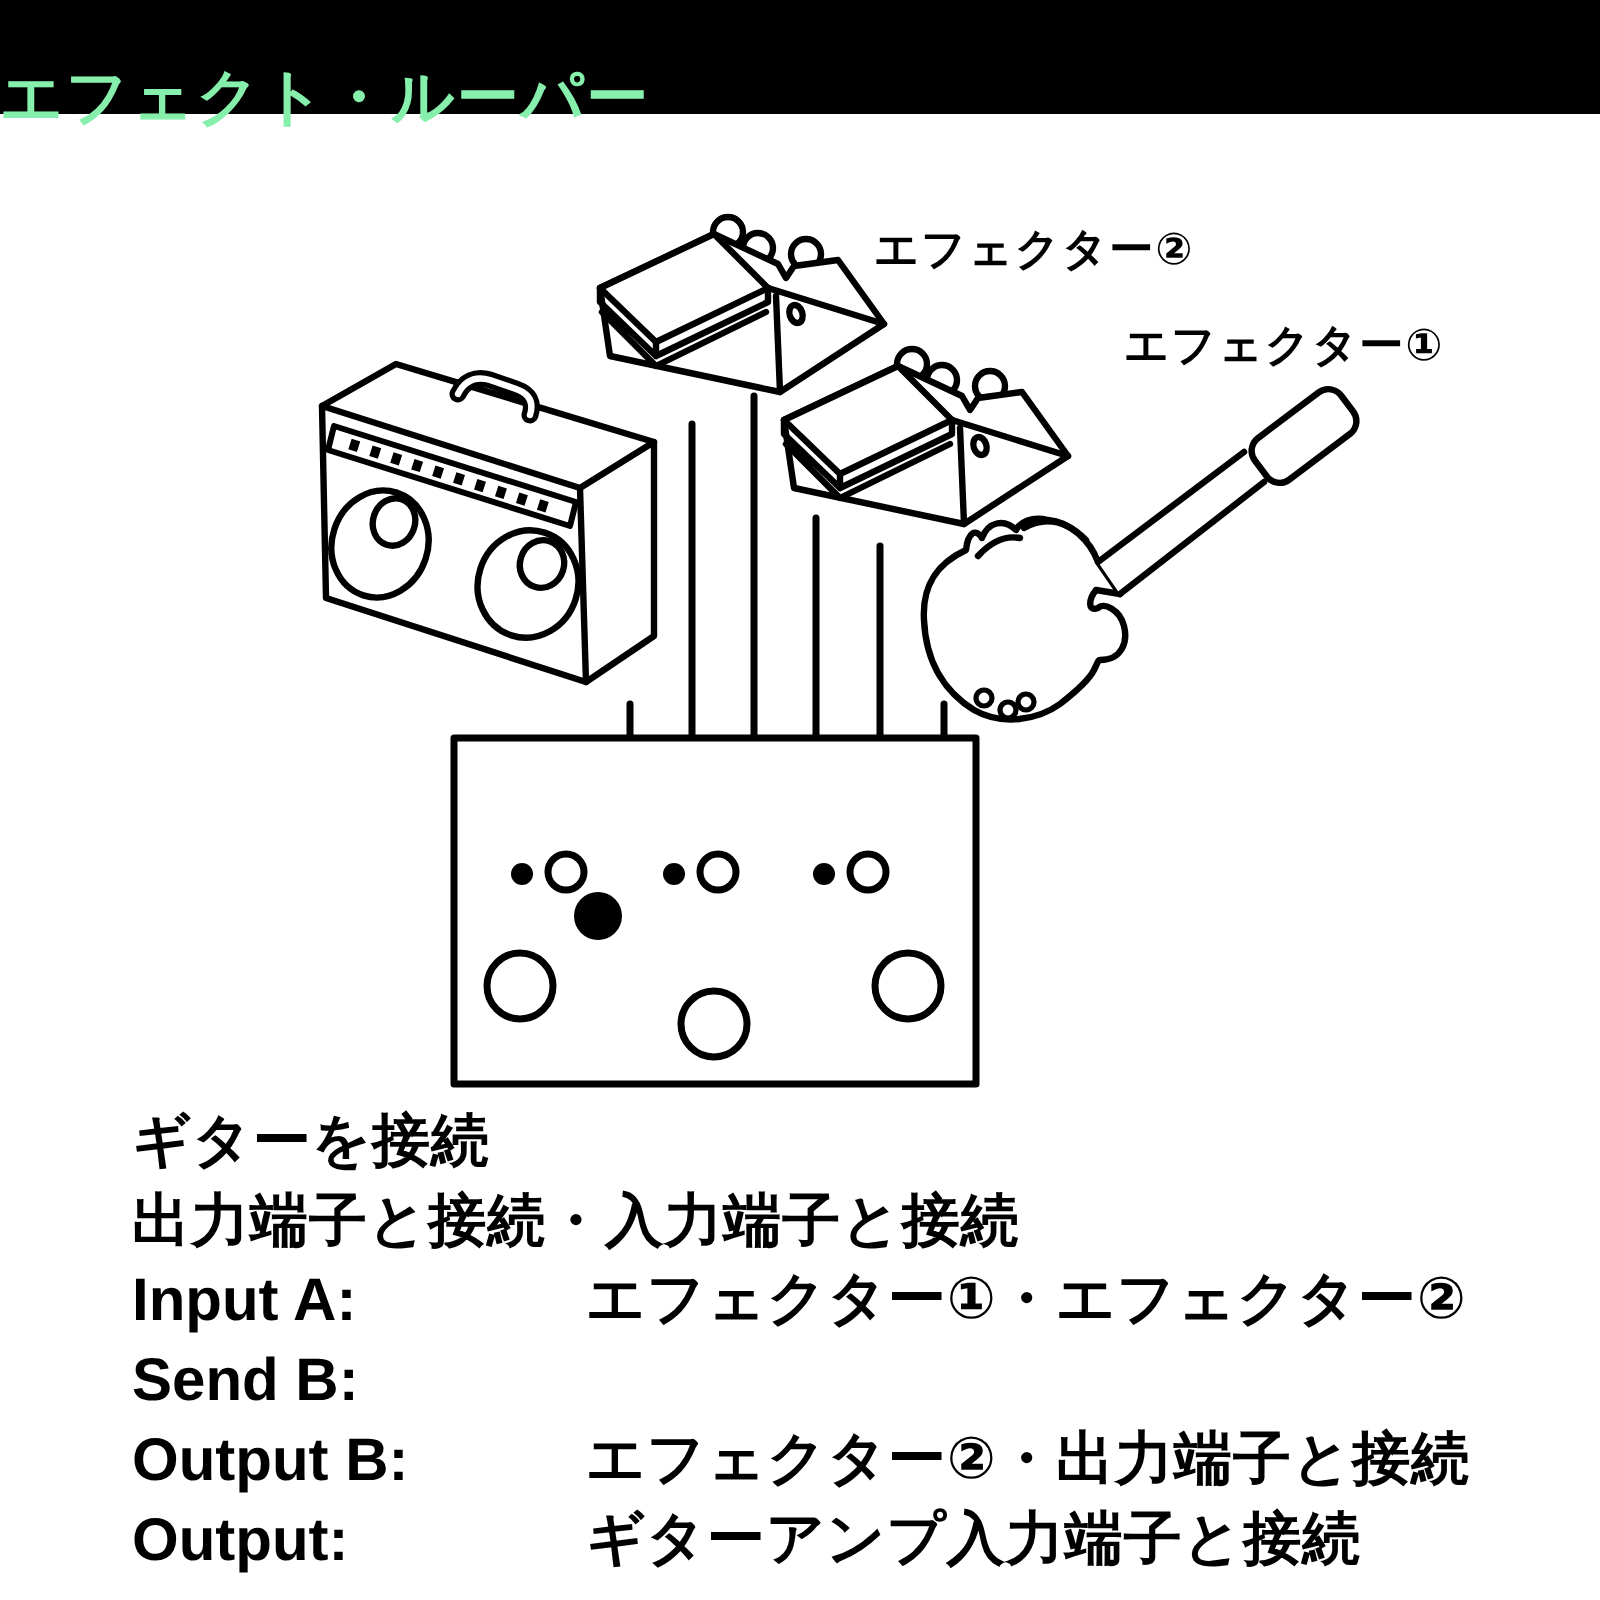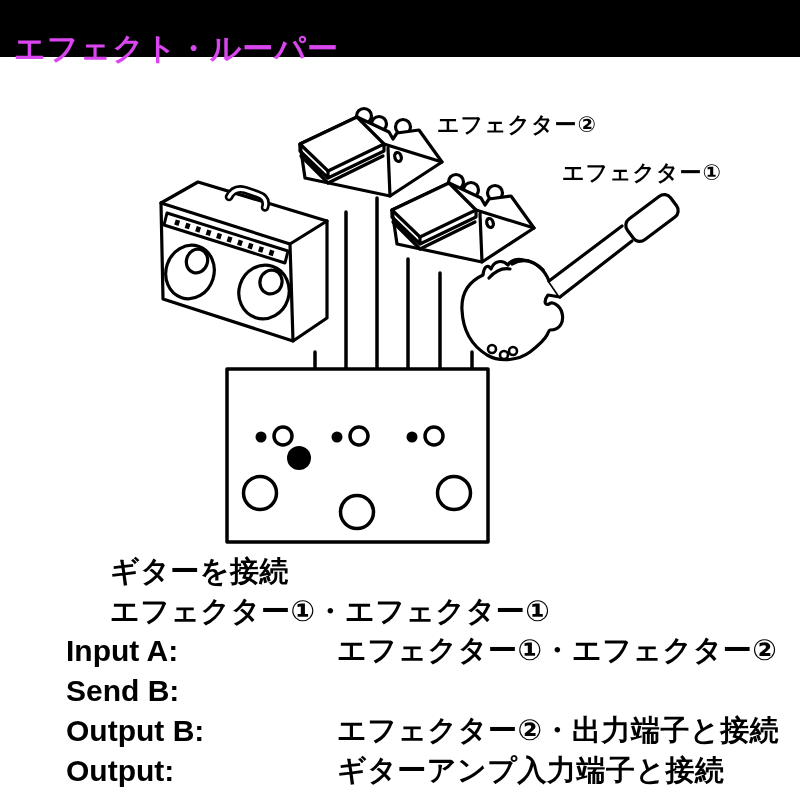--- a/index.html
+++ b/index.html
@@ -6,21 +6,21 @@
   #canvas{
     position:relative;width:800px;height:800px;background:#fff;overflow:hidden;
     font-family:"Liberation Sans","DejaVu Sans",sans-serif;color:#000;
   }
   
   .header-bar{
     position:absolute;left:0;top:0;width:800px;height:57px;background:#000;
     display:flex;align-items:center;
   }
   .header-bar .title{
-    color:#d946ef;font-size:31px;font-weight:bold;letter-spacing:1px;padding-left:14px;margin-top:40px;
+    color:#86efac;font-size:31px;font-weight:bold;letter-spacing:1px;margin-top:40px;
   }
   
   .subtitle-wrap{
     position:absolute;left:0;top:61px;width:800px;text-align:center;
   }
   .subtitle-wrap .subtitle{
     display:inline-block;font-size:31px;font-weight:bold;letter-spacing:0px;
     padding:0 6px 4px 6px;border-bottom:3px solid #000;line-height:1.1;
   }
   
@@ -28,21 +28,21 @@
   
   .fx-label{
     position:absolute;font-size:22px;font-weight:bold;letter-spacing:1px;white-space:nowrap;
   }
   .fx2-label{left:437px;top:110px;}
   .fx1-label{left:562px;top:158px;}
   
   .conn-list{position:absolute;left:66px;top:552px;width:700px;}
   .conn-row{display:flex;line-height:39.7px;white-space:nowrap;}
   .conn-port{width:227px;font-size:30px;font-weight:bold;flex:none;}
-  .conn-desc{font-size:29px;font-weight:bold;letter-spacing:0.5px;margin-left:44px;}
+  .conn-desc{font-size:29px;font-weight:bold;letter-spacing:0.5px;}
 </style>
 </head>
 <body>
 
 <div id="canvas">
 
   <div class="header-bar">
     <span class="title">エフェクト・ルーパー</span>
   </div>
 
@@ -145,21 +145,21 @@
   </svg>
 
   <div class="fx-label fx2-label">エフェクター②</div>
   <div class="fx-label fx1-label">エフェクター①</div>
 
   <div class="conn-list">
     <div class="conn-row">
       <span class="conn-desc">ギターを接続</span>
     </div>
     <div class="conn-row">
-      <span class="conn-desc">エフェクター①・エフェクター①</span>
+      <span class="conn-desc">出力端子と接続・入力端子と接続</span>
     </div>
     <div class="conn-row">
       <span class="conn-port">Input A:</span>
       <span class="conn-desc">エフェクター①・エフェクター②</span>
     </div>
     <div class="conn-row">
       <span class="conn-port">Send B:</span>
     </div>
     <div class="conn-row">
       <span class="conn-port">Output B:</span>

